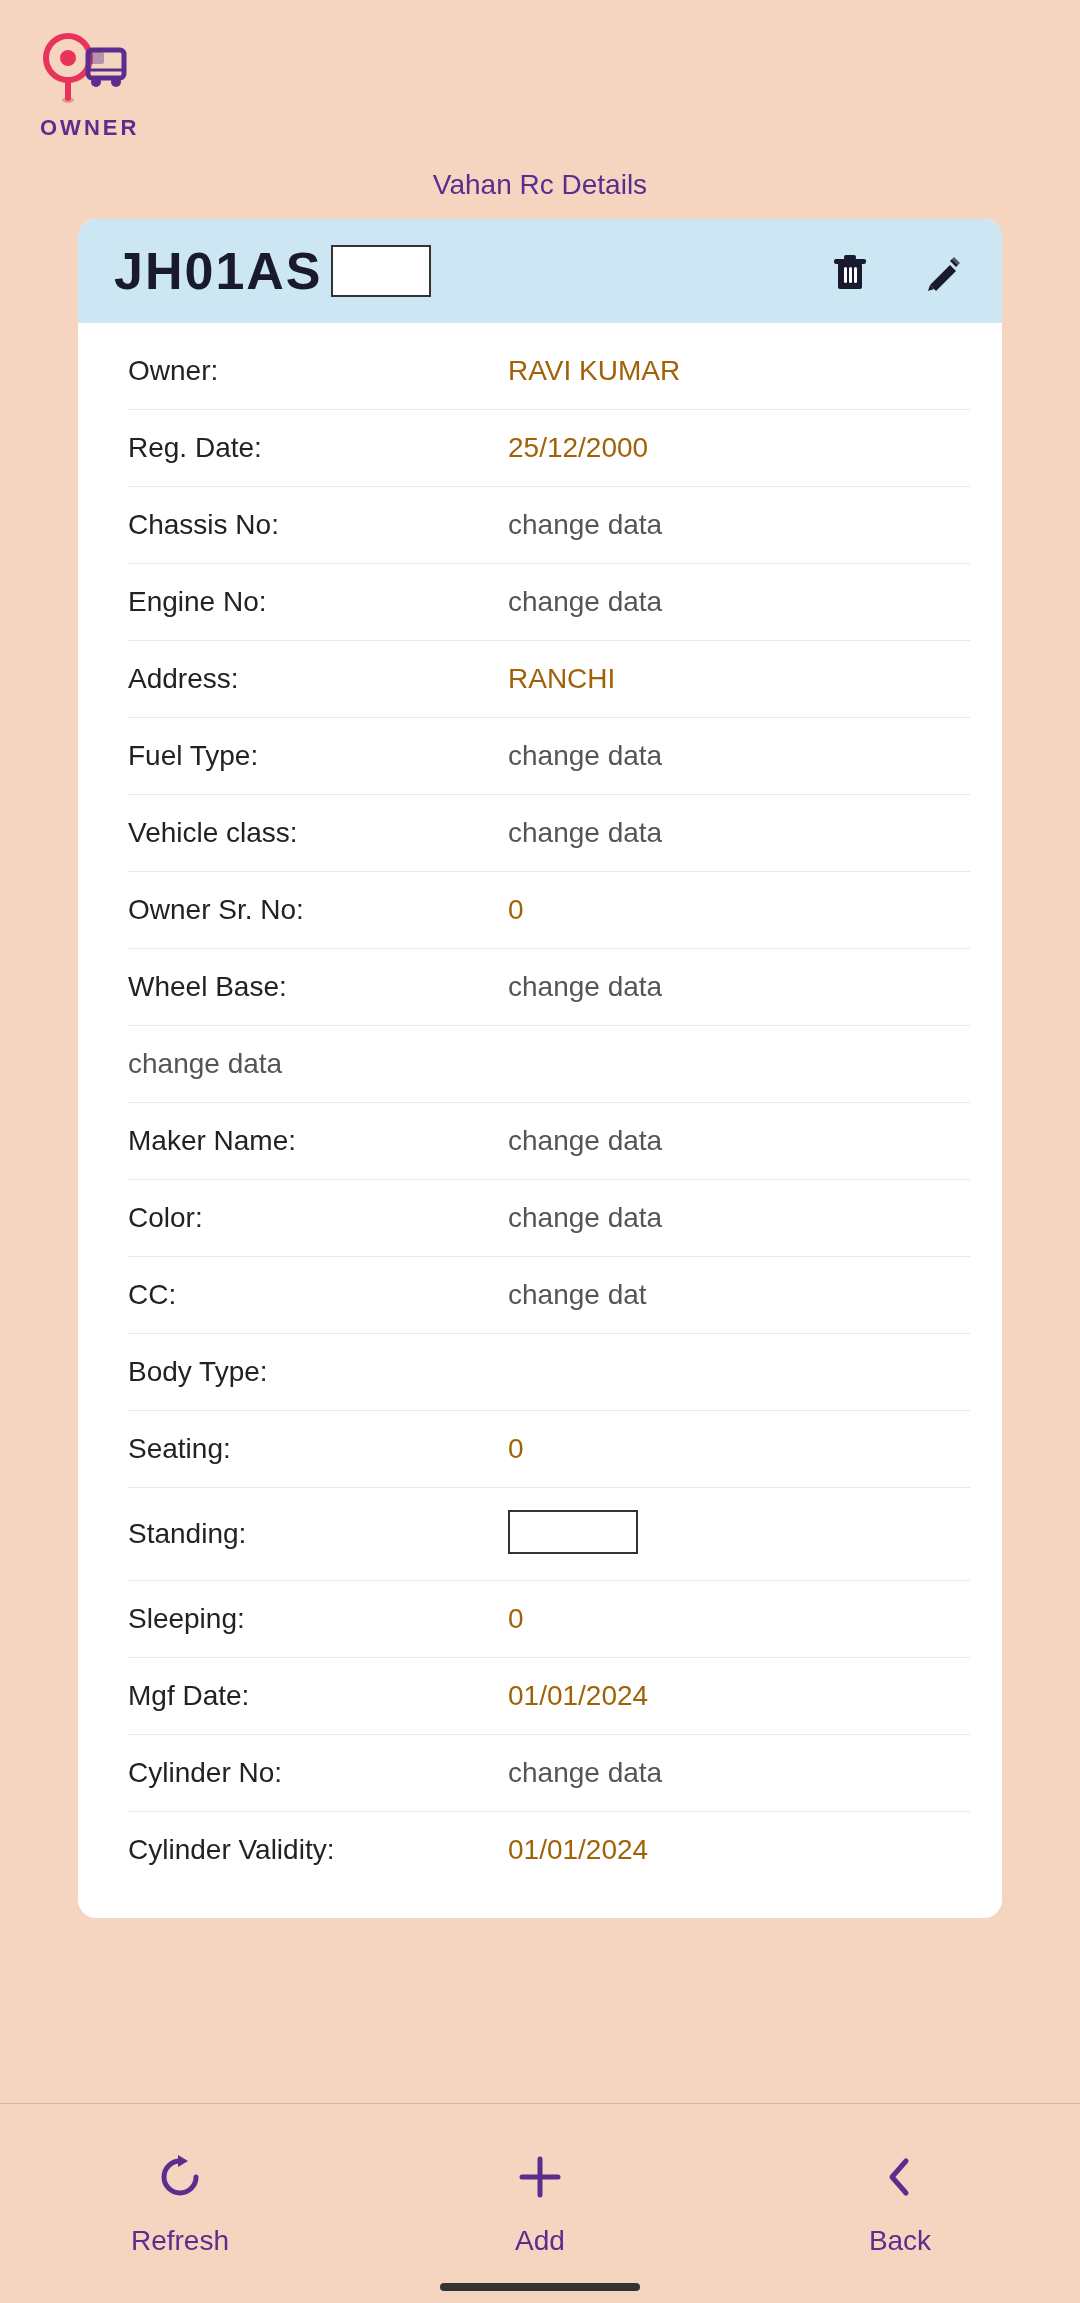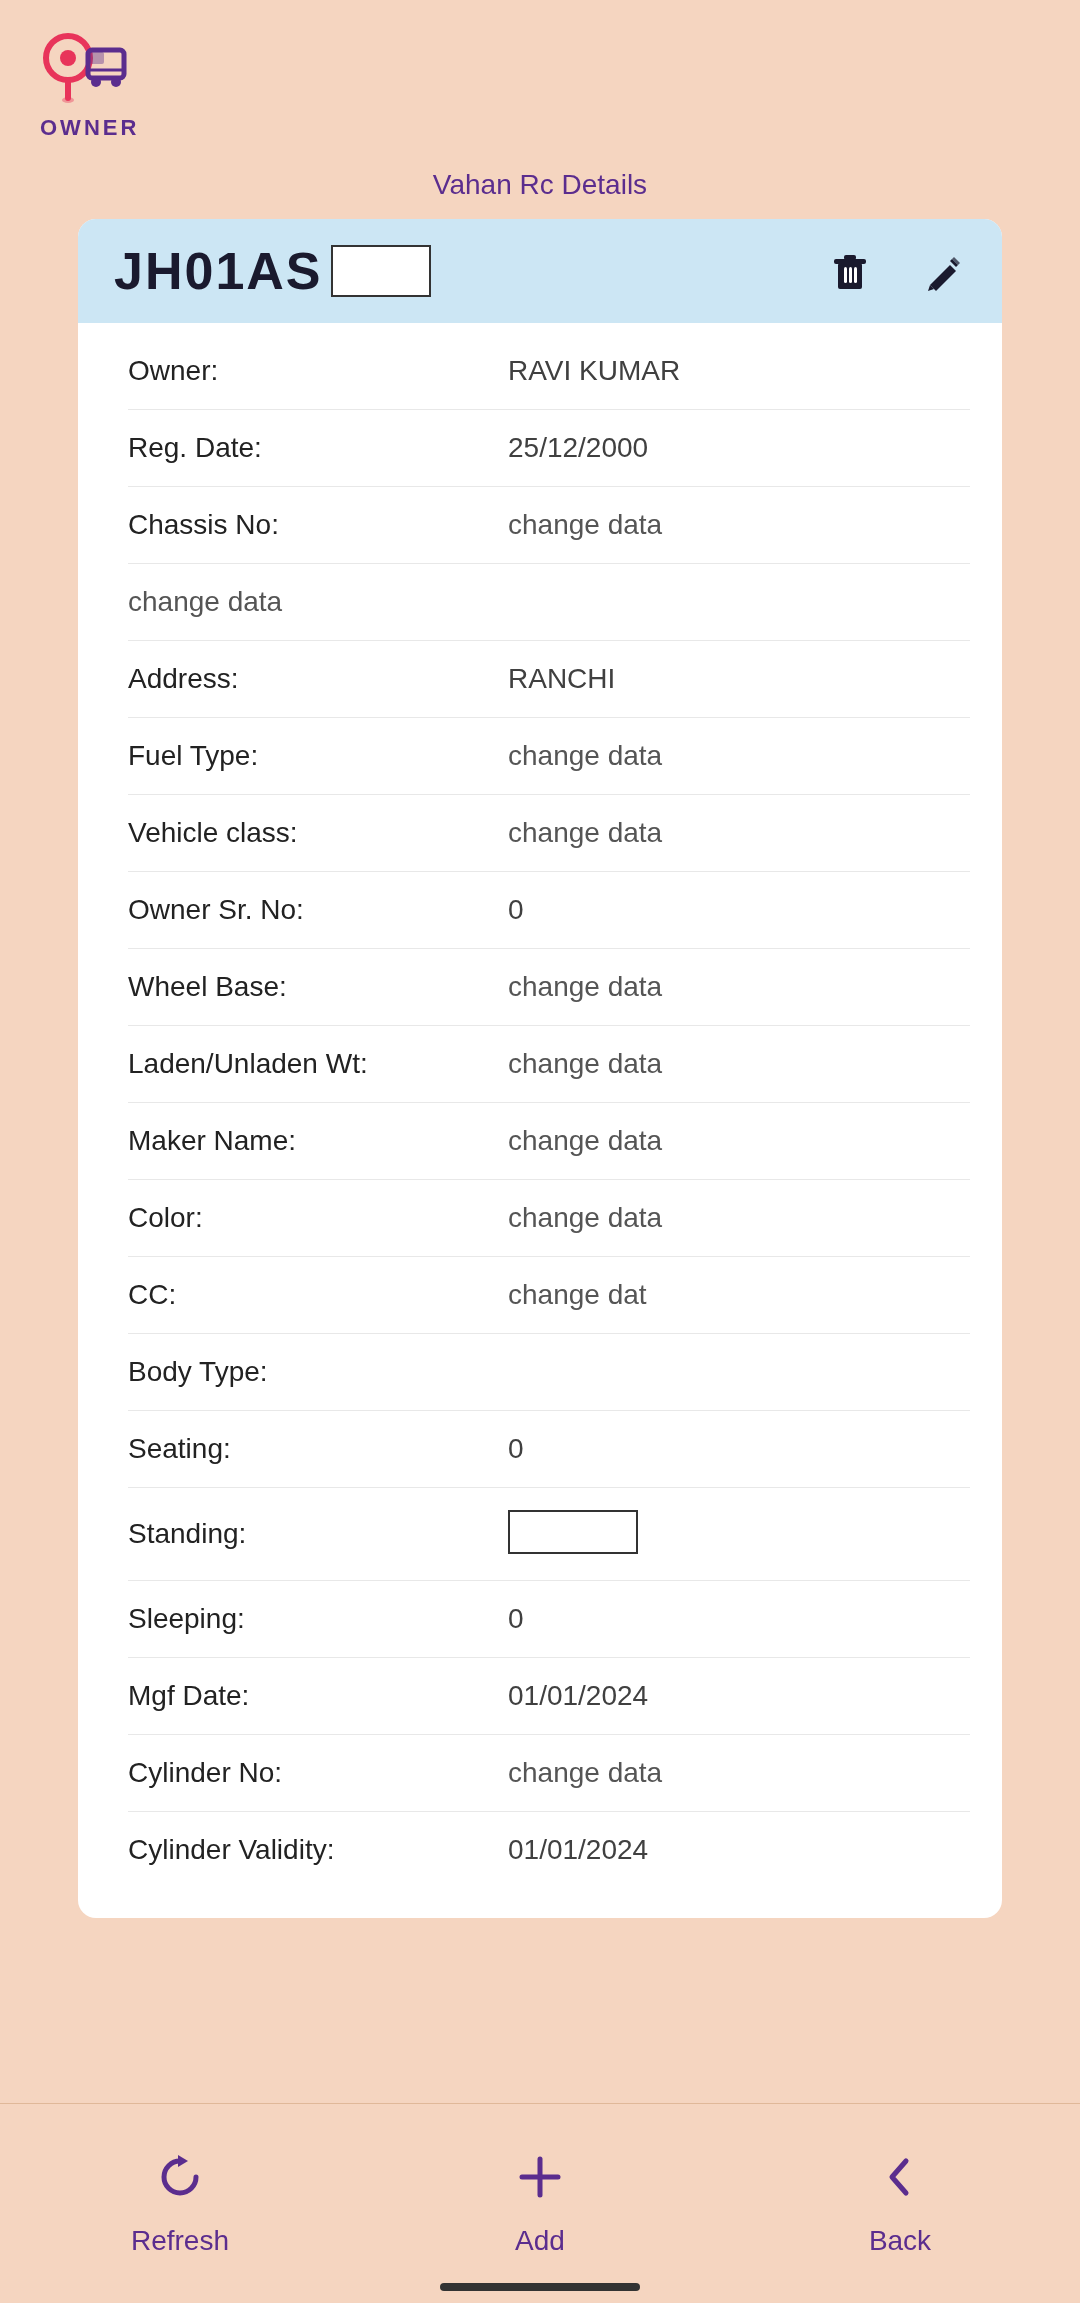--- a/index.html
+++ b/index.html
@@ -132,21 +132,21 @@
 
     .detail-label {
       font-size: 28px;
       color: #222;
       width: 380px;
       flex-shrink: 0;
     }
 
     .detail-value {
       font-size: 28px;
-      color: #404040;
+      color: #a16207;
       flex: 1;
     }
 
     .detail-value.change-data {
       color: #555;
     }
 
     .standing-box {
       display: inline-block;
       width: 130px;
@@ -260,20 +260,21 @@
       </div>
       <div class="detail-row">
         <span class="detail-label">Reg. Date:</span>
         <span class="detail-value">25/12/2000</span>
       </div>
       <div class="detail-row">
         <span class="detail-label">Chassis No:</span>
         <span class="detail-value change-data">change data</span>
       </div>
       <div class="detail-row">
+        <span class="detail-label">Engine No:</span>
         <span class="detail-value change-data">change data</span>
       </div>
       <div class="detail-row">
         <span class="detail-label">Address:</span>
         <span class="detail-value">RANCHI</span>
       </div>
       <div class="detail-row">
         <span class="detail-label">Fuel Type:</span>
         <span class="detail-value change-data">change data</span>
       </div>
@@ -283,21 +284,20 @@
       </div>
       <div class="detail-row">
         <span class="detail-label">Owner Sr. No:</span>
         <span class="detail-value">0</span>
       </div>
       <div class="detail-row">
         <span class="detail-label">Wheel Base:</span>
         <span class="detail-value change-data">change data</span>
       </div>
       <div class="detail-row">
-        <span class="detail-label">Laden/Unladen Wt:</span>
         <span class="detail-value change-data">change data</span>
       </div>
       <div class="detail-row">
         <span class="detail-label">Maker Name:</span>
         <span class="detail-value change-data">change data</span>
       </div>
       <div class="detail-row">
         <span class="detail-label">Color:</span>
         <span class="detail-value change-data">change data</span>
       </div>

